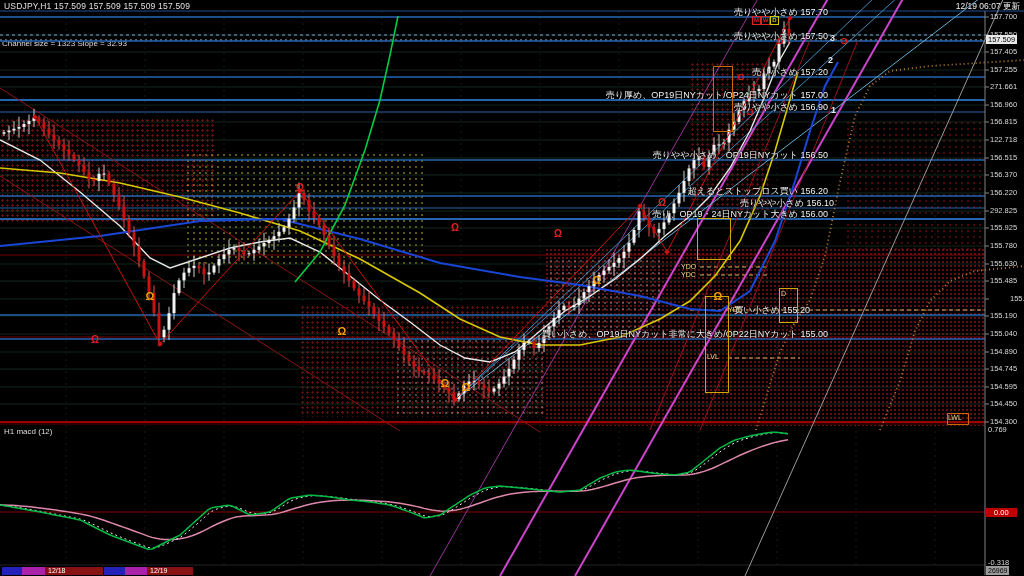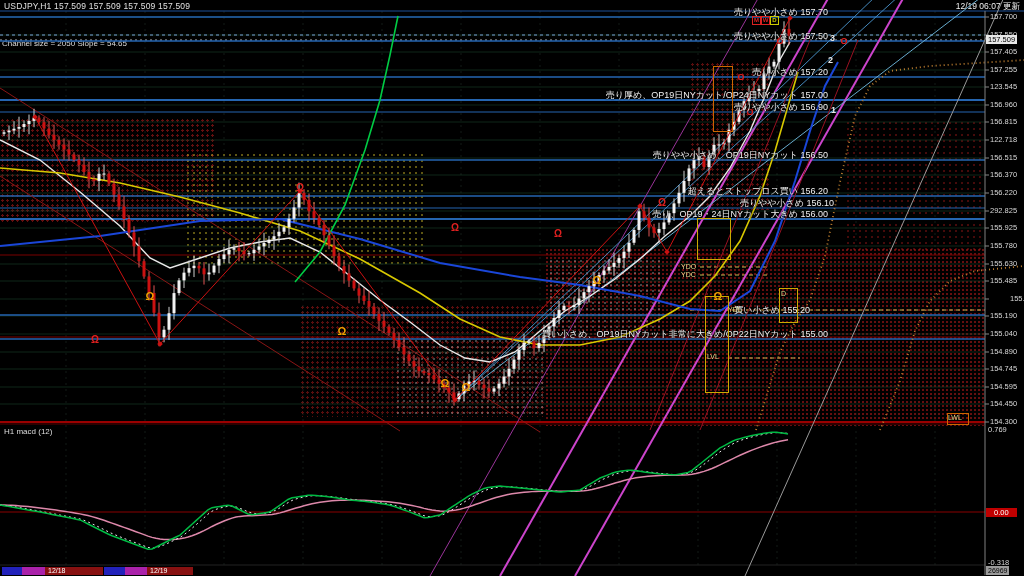--- a/index.html
+++ b/index.html
@@ -25,21 +25,21 @@
   .sess{position:absolute;height:8px;top:567px;}
   .sesslab{position:absolute;top:567px;font-size:7px;color:#fff;line-height:8px;}
   svg{position:absolute;left:0;top:0;}
 </style>
 </head>
 <body>
 
 <div id="screen">
   <span class="tlbar">USDJPY,H1   157.509 157.509 157.509 157.509</span>
   <span class="updated">12/19 06:07 更新</span>
-  <div class="channel">Channel size = 2050  Slope = 54.65</div>
+  <div class="channel">Channel size = 1323  Slope = 32.93</div>
   <div id="clouds">
       <div class="cloud" style="left: 0px; top: 118px; width: 215px; height: 105px; background-image: radial-gradient(rgba(200, 30, 30, 0.5) 1px, transparent 1.4px); background-size: 5px 5px;"></div>
       <div class="cloud" style="left: 185px; top: 152px; width: 240px; height: 112px; background-image: radial-gradient(rgba(210, 190, 40, 0.45) 1px, transparent 1.4px); background-size: 6px 6px;"></div>
       <div class="cloud" style="left: 300px; top: 305px; width: 245px; height: 112px; background-image: radial-gradient(rgba(200, 30, 30, 0.45) 1px, transparent 1.4px); background-size: 5px 5px;"></div>
       <div class="cloud" style="left: 545px; top: 248px; width: 440px; height: 178px; background-image: radial-gradient(rgba(200, 30, 30, 0.5) 1px, transparent 1.4px); background-size: 4px 4px;"></div>
       <div class="cloud" style="left: 395px; top: 338px; width: 150px; height: 80px; background-image: radial-gradient(rgba(230, 230, 230, 0.3) 1px, transparent 1.4px); background-size: 6px 6px;"></div>
       <div class="cloud" style="left: 548px; top: 258px; width: 112px; height: 70px; background-image: radial-gradient(rgba(230, 230, 230, 0.3) 1px, transparent 1.4px); background-size: 6px 6px;"></div>
       <div class="cloud" style="left: 690px; top: 62px; width: 80px; height: 148px; background-image: radial-gradient(rgba(200, 30, 30, 0.45) 1px, transparent 1.4px); background-size: 5px 5px;"></div>
       <div class="cloud" style="left: 845px; top: 120px; width: 140px; height: 130px; background-image: radial-gradient(rgba(200, 30, 30, 0.35) 1px, transparent 1.4px); background-size: 6px 6px;"></div>
     </div>
@@ -476,21 +476,21 @@
       <circle cx="844" cy="41" r="2.5" fill="none" stroke="#e02020" stroke-width="1.2"></circle>
       <circle cx="780" cy="41" r="2.5" fill="none" stroke="#e02020" stroke-width="1.2"></circle>
       <circle cx="750" cy="112" r="2.5" fill="none" stroke="#e02020" stroke-width="1.2"></circle>
       <circle cx="741" cy="77" r="2.5" fill="none" stroke="#e02020" stroke-width="1.2"></circle>
     </svg>
   <div id="overlay">
       <div class="lbl" style="left: 990px; top: 13px;">157.700</div>
       <div class="lbl" style="left: 990px; top: 31px;">157.550</div>
       <div class="lbl" style="left: 990px; top: 48px;">157.405</div>
       <div class="lbl" style="left: 990px; top: 66px;">157.255</div>
-      <div class="lbl" style="left: 990px; top: 83px;">123.545</div>
+      <div class="lbl" style="left: 990px; top: 83px;">271.661</div>
       <div class="lbl" style="left: 990px; top: 101px;">156.960</div>
       <div class="lbl" style="left: 990px; top: 118px;">156.815</div>
       <div class="lbl" style="left: 990px; top: 136px;">122.718</div>
       <div class="lbl" style="left: 990px; top: 154px;">156.515</div>
       <div class="lbl" style="left: 990px; top: 171px;">156.370</div>
       <div class="lbl" style="left: 990px; top: 189px;">156.220</div>
       <div class="lbl" style="left: 990px; top: 207px;">292.825</div>
       <div class="lbl" style="left: 990px; top: 224px;">155.925</div>
       <div class="lbl" style="left: 990px; top: 242px;">155.780</div>
       <div class="lbl" style="left: 990px; top: 260px;">155.630</div>

